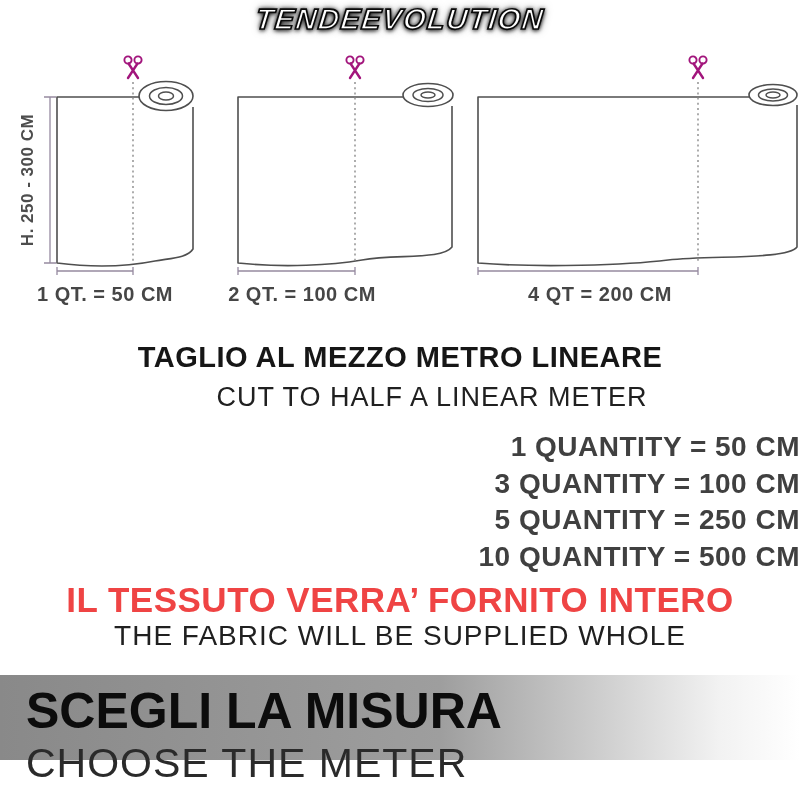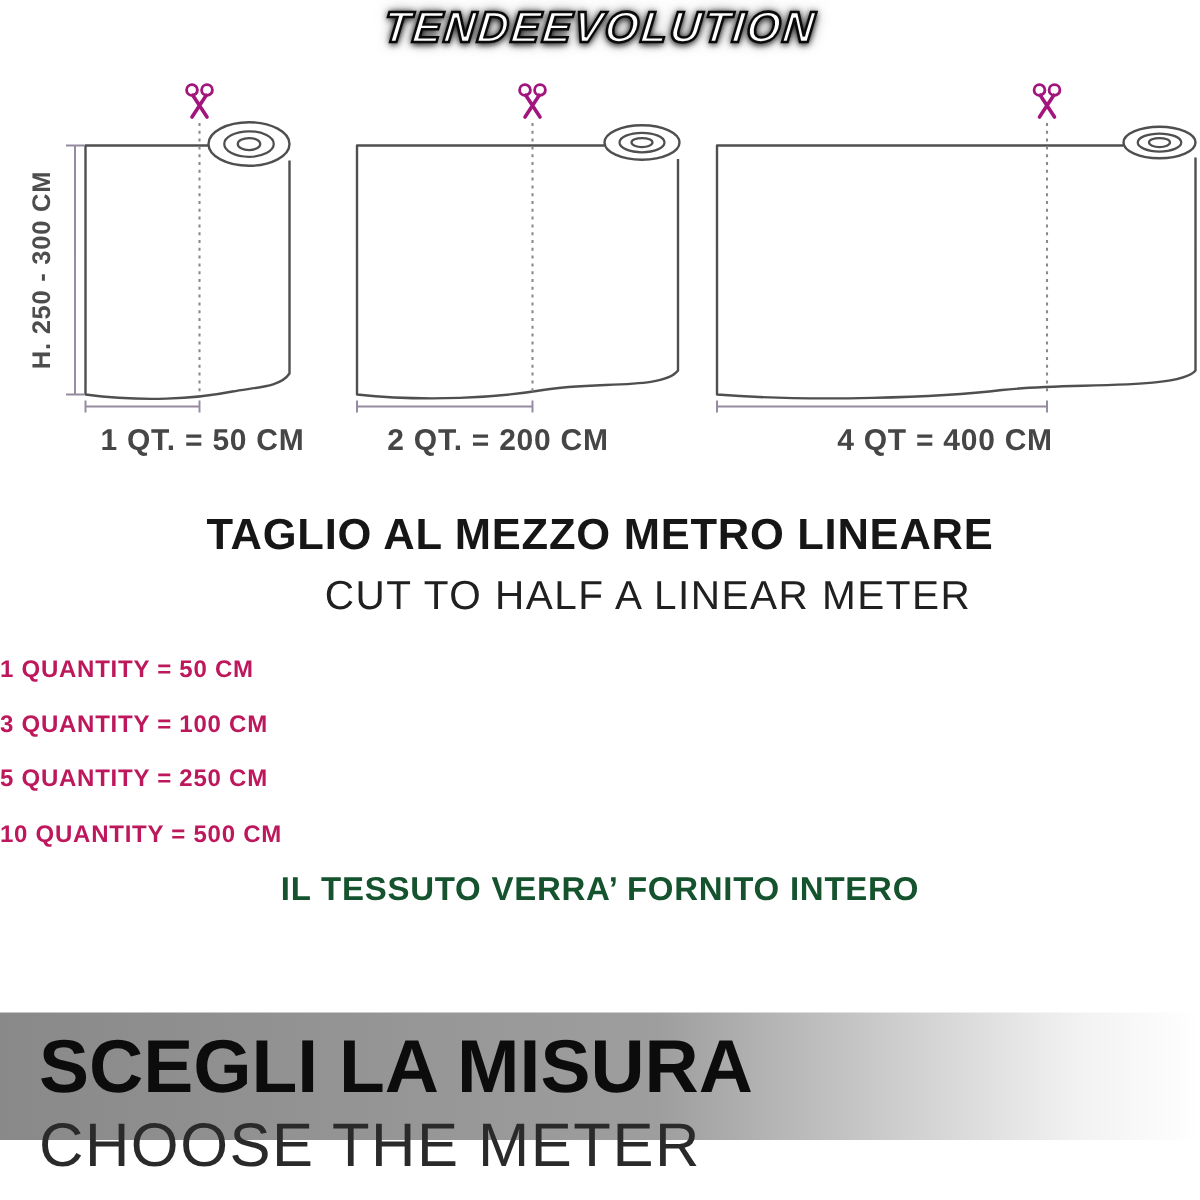--- a/index.html
+++ b/index.html
@@ -26,36 +26,35 @@
   .h-label {
     position:absolute; left:-65px; top:123px; width:190px; height:24px;
     text-align:center; transform:rotate(-90deg);
     font-weight:700; font-size:17px; color:#4d4d4d; letter-spacing:.5px;
     white-space:nowrap;
   }
   .roll-label {
     position:absolute; top:238px; text-align:center;
     font-weight:700; font-size:20px; color:#464646; letter-spacing:.5px;
     white-space:nowrap;
-    margin-left:30px;
   }
   .rl1 { left:30px;  width:150px; }
   .rl2 { left:217px; width:170px; }
   .rl3 { left:495px; width:210px; }
 
   
   .center-text { position:absolute; left:0; width:800px; text-align:center; white-space:nowrap; }
   .title-it  { top:341px; font-weight:700; font-size:29px; color:#161616; letter-spacing:.5px; }
   .title-en  { top:382px; font-weight:400; font-size:27px; color:#202020; letter-spacing:1px;padding-left:32px; }
   .qty-block { position:absolute; top:429px; left:0; width:800px; }
   .qty-line  {
-    text-align:left; font-weight:700; font-size:16px; line-height:36.5px;
-    color:#be185d; letter-spacing:.5px; white-space:nowrap;
+    text-align:right; font-weight:700; font-size:28px; line-height:36.5px;
+    color:#404040; letter-spacing:.5px; white-space:nowrap;
   }
-  .note-it   { top:580px; font-weight:700; font-size:22px; color:#14532d; letter-spacing:.5px; }
+  .note-it   { top:580px; font-weight:700; font-size:35px; color:#ef4444; letter-spacing:.5px; }
   .note-en   { top:620px; font-weight:400; font-size:28px; color:#202020; letter-spacing:1px; }
 
   
   .banner {
     position:absolute; left:0; top:675px; width:800px; height:85px;
     background:linear-gradient(to right, #898989, #9e9e9e 55%, #f2f2f2 90%, #ffffff);
     box-sizing:border-box; padding:8px 0 0 26px;
   }
   .banner-title {
     font-weight:700; font-size:50px; color:#0c0c0c; letter-spacing:0;
@@ -122,34 +121,35 @@
           <path d="M-4.5,-4.5 L5,10 M4.5,-4.5 L-5,10" fill="none" stroke="#a2157c" stroke-width="2.4" stroke-linecap="round"></path>
         </g>
         <path d="M478,222 V230 M478,226 H698 M698,222 V230" fill="none" stroke="#968aa0" stroke-width="1.3"></path>
       </g>
 
       <path d="M44,52 H56 M50,52 V218 M44,218 H56" fill="none" stroke="#968aa0" stroke-width="1.3"></path>
     </svg>
 
     <div class="h-label">H. 250 - 300 CM</div>
     <div class="roll-label rl1">1 QT. = 50 CM</div>
-    <div class="roll-label rl2">2 QT. = 200 CM</div>
-    <div class="roll-label rl3">4 QT = 400 CM</div>
+    <div class="roll-label rl2">2 QT. = 100 CM</div>
+    <div class="roll-label rl3">4 QT = 200 CM</div>
   </div>
 
   <div class="center-text title-it">TAGLIO AL MEZZO METRO LINEARE</div>
   <div class="center-text title-en">CUT TO HALF A LINEAR METER</div>
 
   <div class="qty-block">
     <div class="qty-line">1 QUANTITY = 50 CM</div>
     <div class="qty-line">3 QUANTITY = 100 CM</div>
     <div class="qty-line">5 QUANTITY = 250 CM</div>
     <div class="qty-line">10 QUANTITY = 500 CM</div>
   </div>
 
   <div class="center-text note-it">IL TESSUTO VERRA’ FORNITO INTERO</div>
+  <div class="center-text note-en">THE FABRIC WILL BE SUPPLIED WHOLE</div>
 
   <div class="banner">
     <div class="banner-title">SCEGLI LA MISURA</div>
     <div class="banner-sub">CHOOSE THE METER</div>
   </div>
 
 </div>
 
 </body></html>

